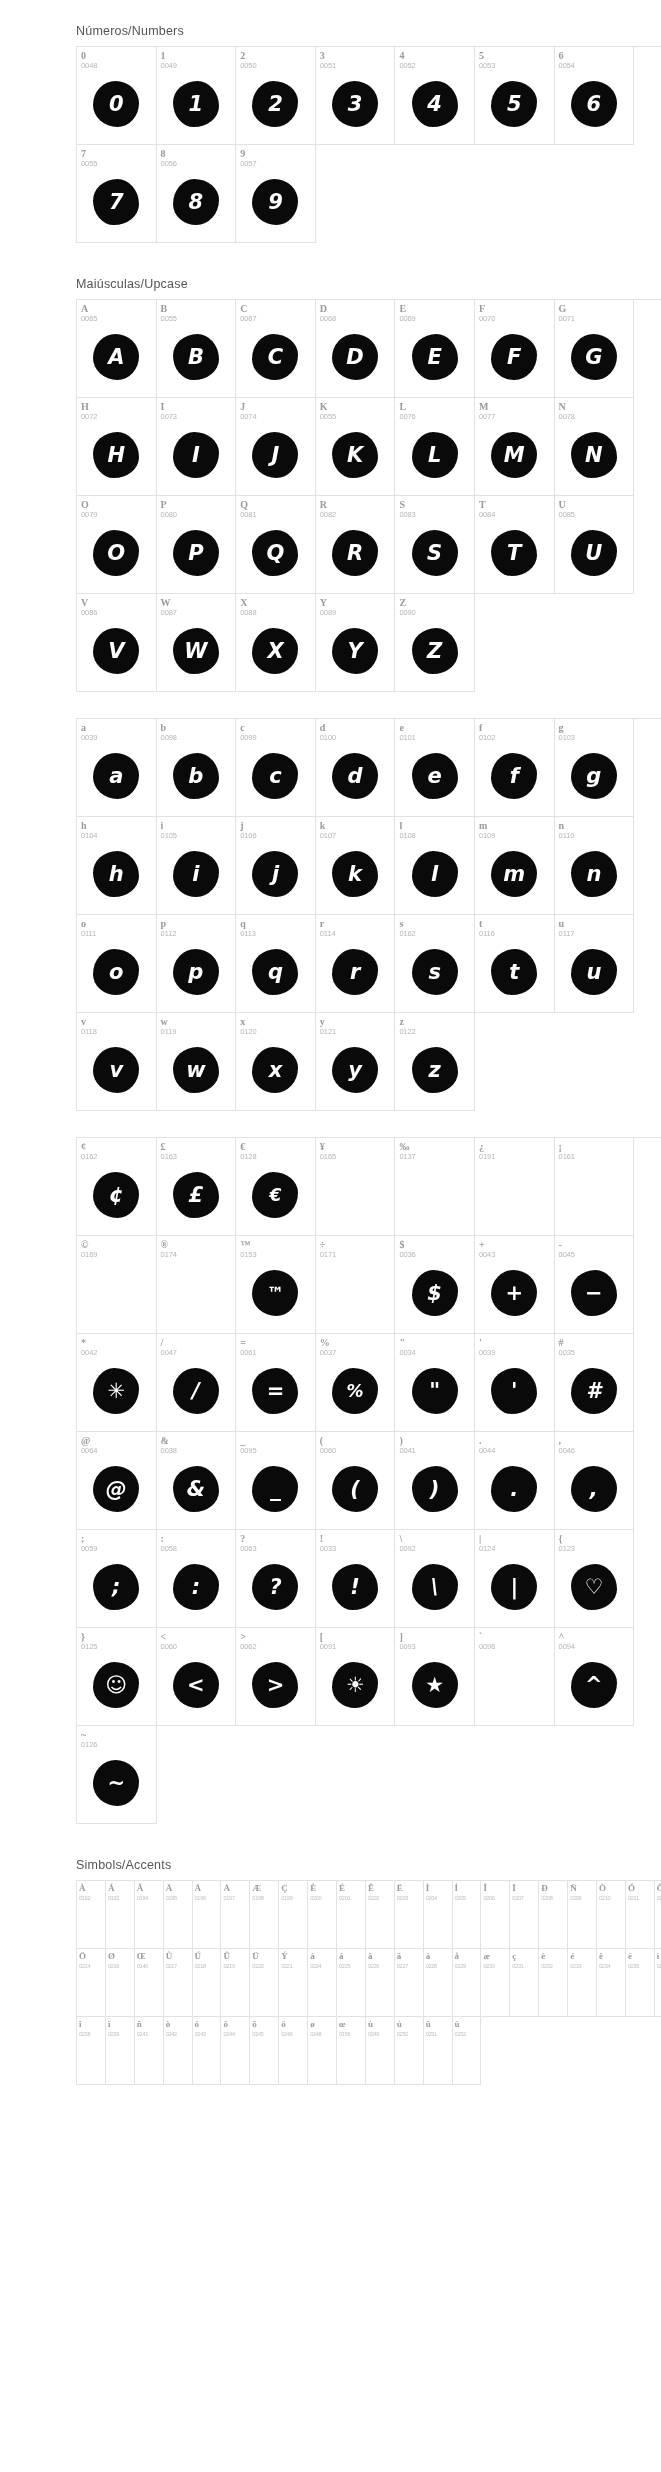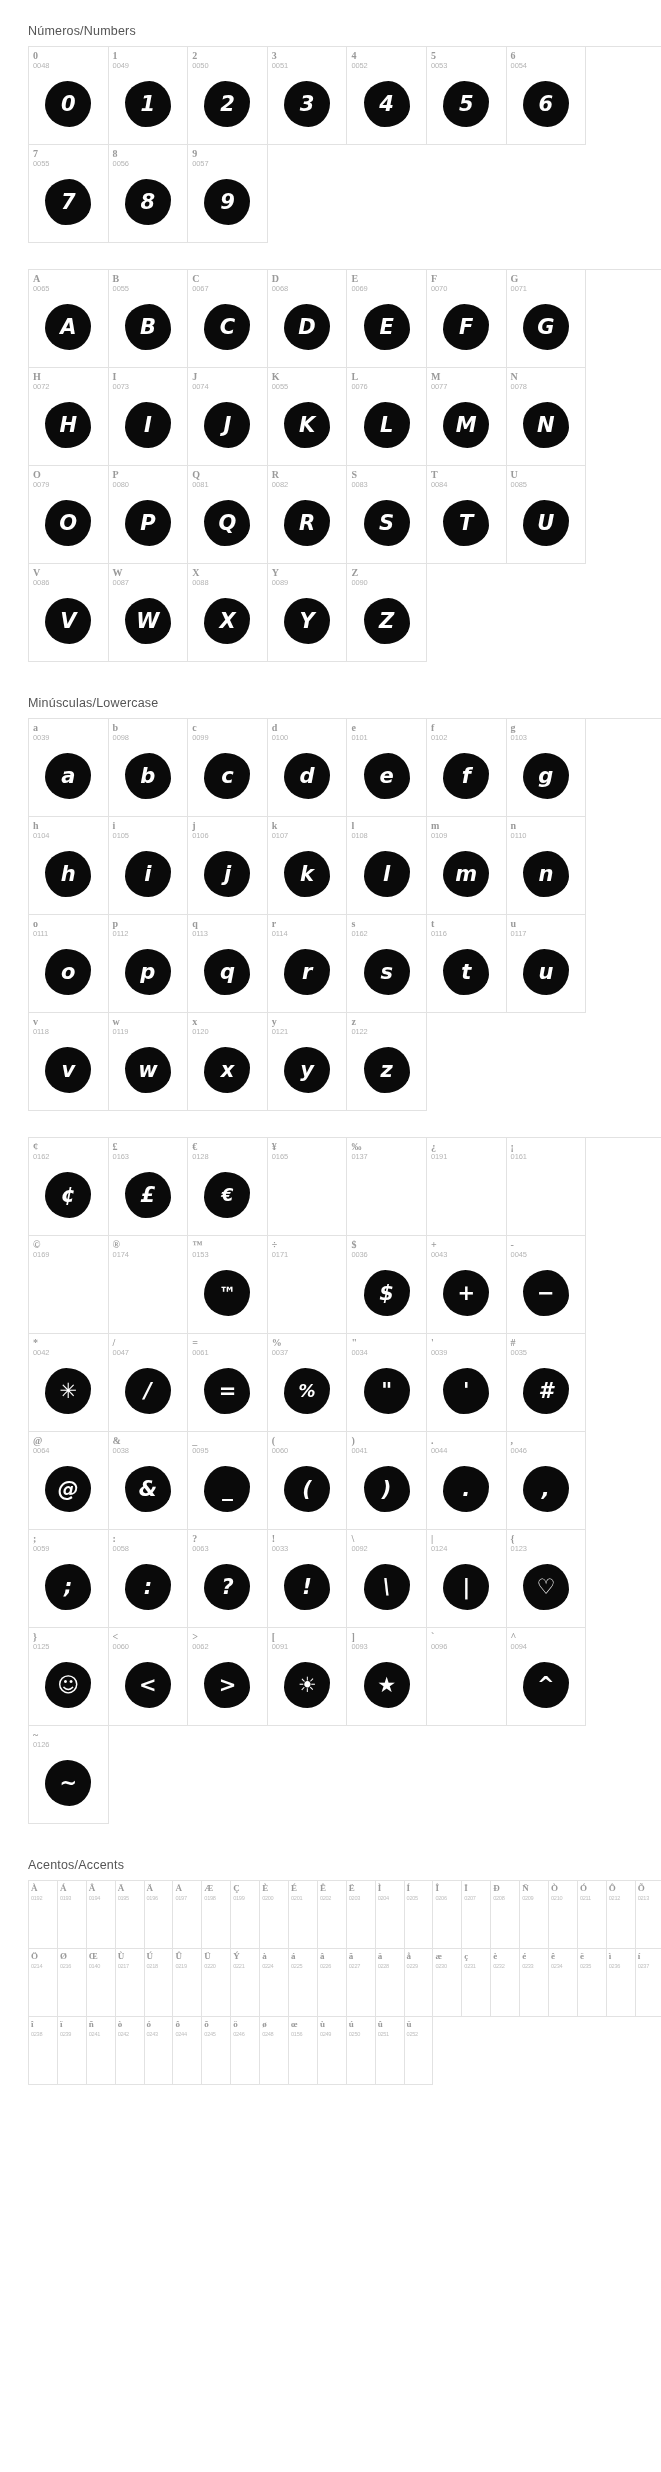--- a/index.html
+++ b/index.html
@@ -9,20 +9,21 @@
   }
   body {
     width: 661px;
     font-family: "Liberation Sans", sans-serif;
     color: #333333;
   }
   .page {
     width: 574px;
     padding: 16px;
     box-sizing: border-box;
+    margin-left: 48px;
   }
   .section {
     margin: 0 0 26px 0;
   }
   .section-title {
     font-size: 12.5px;
     color: #555555;
     padding: 8px 0 8px 12px;
     letter-spacing: 0.2px;
   }
@@ -182,20 +183,21 @@
         <div class="cell">
           <div class="ch">9</div>
           <div class="code">0057</div>
           <div class="glyph">
             <div class="blob ">9</div>
           </div>
         </div>
       </div>
     </div>
     <div class="section">
+      <div class="section-title">Maiúsculas/Upcase</div>
       <div class="grid">
         <div class="cell">
           <div class="ch">A</div>
           <div class="code">0065</div>
           <div class="glyph">
             <div class="blob ">A</div>
           </div>
         </div>
         <div class="cell">
           <div class="ch">B</div>
@@ -363,214 +365,213 @@
           <div class="code">0089</div>
           <div class="glyph">
             <div class="blob ">Y</div>
           </div>
         </div>
         <div class="cell">
           <div class="ch">Z</div>
           <div class="code">0090</div>
           <div class="glyph">
             <div class="blob alt1">Z</div>
-          </div>
-        </div>
-      </div>
-    </div>
-    <div class="section">
-      <div class="section-title">Minúsculas/Lowercase</div>
-      <div class="grid">
-        <div class="cell">
-          <div class="ch">a</div>
-          <div class="code">0039</div>
-          <div class="glyph">
-            <div class="blob ">a</div>
-          </div>
-        </div>
-        <div class="cell">
-          <div class="ch">b</div>
-          <div class="code">0098</div>
-          <div class="glyph">
-            <div class="blob alt1">b</div>
-          </div>
-        </div>
-        <div class="cell">
-          <div class="ch">c</div>
-          <div class="code">0099</div>
-          <div class="glyph">
-            <div class="blob alt2">c</div>
-          </div>
-        </div>
-        <div class="cell">
-          <div class="ch">d</div>
-          <div class="code">0100</div>
-          <div class="glyph">
-            <div class="blob ">d</div>
-          </div>
-        </div>
-        <div class="cell">
-          <div class="ch">e</div>
-          <div class="code">0101</div>
-          <div class="glyph">
-            <div class="blob alt1">e</div>
-          </div>
-        </div>
-        <div class="cell">
-          <div class="ch">f</div>
-          <div class="code">0102</div>
-          <div class="glyph">
-            <div class="blob alt2">f</div>
-          </div>
-        </div>
-        <div class="cell">
-          <div class="ch">g</div>
-          <div class="code">0103</div>
-          <div class="glyph">
-            <div class="blob ">g</div>
-          </div>
-        </div>
-        <div class="cell">
-          <div class="ch">h</div>
-          <div class="code">0104</div>
-          <div class="glyph">
-            <div class="blob alt1">h</div>
-          </div>
-        </div>
-        <div class="cell">
-          <div class="ch">i</div>
-          <div class="code">0105</div>
-          <div class="glyph">
-            <div class="blob alt2">i</div>
-          </div>
-        </div>
-        <div class="cell">
-          <div class="ch">j</div>
-          <div class="code">0106</div>
-          <div class="glyph">
-            <div class="blob ">j</div>
-          </div>
-        </div>
-        <div class="cell">
-          <div class="ch">k</div>
-          <div class="code">0107</div>
-          <div class="glyph">
-            <div class="blob alt1">k</div>
-          </div>
-        </div>
-        <div class="cell">
-          <div class="ch">l</div>
-          <div class="code">0108</div>
-          <div class="glyph">
-            <div class="blob alt2">l</div>
-          </div>
-        </div>
-        <div class="cell">
-          <div class="ch">m</div>
-          <div class="code">0109</div>
-          <div class="glyph">
-            <div class="blob ">m</div>
-          </div>
-        </div>
-        <div class="cell">
-          <div class="ch">n</div>
-          <div class="code">0110</div>
-          <div class="glyph">
-            <div class="blob alt1">n</div>
-          </div>
-        </div>
-        <div class="cell">
-          <div class="ch">o</div>
-          <div class="code">0111</div>
-          <div class="glyph">
-            <div class="blob alt2">o</div>
-          </div>
-        </div>
-        <div class="cell">
-          <div class="ch">p</div>
-          <div class="code">0112</div>
-          <div class="glyph">
-            <div class="blob ">p</div>
-          </div>
-        </div>
-        <div class="cell">
-          <div class="ch">q</div>
-          <div class="code">0113</div>
-          <div class="glyph">
-            <div class="blob alt1">q</div>
-          </div>
-        </div>
-        <div class="cell">
-          <div class="ch">r</div>
-          <div class="code">0114</div>
-          <div class="glyph">
-            <div class="blob alt2">r</div>
-          </div>
-        </div>
-        <div class="cell">
-          <div class="ch">s</div>
-          <div class="code">0162</div>
-          <div class="glyph">
-            <div class="blob ">s</div>
-          </div>
-        </div>
-        <div class="cell">
-          <div class="ch">t</div>
-          <div class="code">0116</div>
-          <div class="glyph">
-            <div class="blob alt1">t</div>
-          </div>
-        </div>
-        <div class="cell">
-          <div class="ch">u</div>
-          <div class="code">0117</div>
-          <div class="glyph">
-            <div class="blob alt2">u</div>
-          </div>
-        </div>
-        <div class="cell">
-          <div class="ch">v</div>
-          <div class="code">0118</div>
-          <div class="glyph">
-            <div class="blob ">v</div>
-          </div>
-        </div>
-        <div class="cell">
-          <div class="ch">w</div>
-          <div class="code">0119</div>
-          <div class="glyph">
-            <div class="blob alt1">w</div>
-          </div>
-        </div>
-        <div class="cell">
-          <div class="ch">x</div>
-          <div class="code">0120</div>
-          <div class="glyph">
-            <div class="blob alt2">x</div>
-          </div>
-        </div>
-        <div class="cell">
-          <div class="ch">y</div>
-          <div class="code">0121</div>
-          <div class="glyph">
-            <div class="blob ">y</div>
-          </div>
-        </div>
-        <div class="cell">
-          <div class="ch">z</div>
-          <div class="code">0122</div>
-          <div class="glyph">
-            <div class="blob alt1">z</div>
           </div>
         </div>
       </div>
     </div>
     <div class="section">
       <div class="grid">
         <div class="cell">
+          <div class="ch">a</div>
+          <div class="code">0039</div>
+          <div class="glyph">
+            <div class="blob ">a</div>
+          </div>
+        </div>
+        <div class="cell">
+          <div class="ch">b</div>
+          <div class="code">0098</div>
+          <div class="glyph">
+            <div class="blob alt1">b</div>
+          </div>
+        </div>
+        <div class="cell">
+          <div class="ch">c</div>
+          <div class="code">0099</div>
+          <div class="glyph">
+            <div class="blob alt2">c</div>
+          </div>
+        </div>
+        <div class="cell">
+          <div class="ch">d</div>
+          <div class="code">0100</div>
+          <div class="glyph">
+            <div class="blob ">d</div>
+          </div>
+        </div>
+        <div class="cell">
+          <div class="ch">e</div>
+          <div class="code">0101</div>
+          <div class="glyph">
+            <div class="blob alt1">e</div>
+          </div>
+        </div>
+        <div class="cell">
+          <div class="ch">f</div>
+          <div class="code">0102</div>
+          <div class="glyph">
+            <div class="blob alt2">f</div>
+          </div>
+        </div>
+        <div class="cell">
+          <div class="ch">g</div>
+          <div class="code">0103</div>
+          <div class="glyph">
+            <div class="blob ">g</div>
+          </div>
+        </div>
+        <div class="cell">
+          <div class="ch">h</div>
+          <div class="code">0104</div>
+          <div class="glyph">
+            <div class="blob alt1">h</div>
+          </div>
+        </div>
+        <div class="cell">
+          <div class="ch">i</div>
+          <div class="code">0105</div>
+          <div class="glyph">
+            <div class="blob alt2">i</div>
+          </div>
+        </div>
+        <div class="cell">
+          <div class="ch">j</div>
+          <div class="code">0106</div>
+          <div class="glyph">
+            <div class="blob ">j</div>
+          </div>
+        </div>
+        <div class="cell">
+          <div class="ch">k</div>
+          <div class="code">0107</div>
+          <div class="glyph">
+            <div class="blob alt1">k</div>
+          </div>
+        </div>
+        <div class="cell">
+          <div class="ch">l</div>
+          <div class="code">0108</div>
+          <div class="glyph">
+            <div class="blob alt2">l</div>
+          </div>
+        </div>
+        <div class="cell">
+          <div class="ch">m</div>
+          <div class="code">0109</div>
+          <div class="glyph">
+            <div class="blob ">m</div>
+          </div>
+        </div>
+        <div class="cell">
+          <div class="ch">n</div>
+          <div class="code">0110</div>
+          <div class="glyph">
+            <div class="blob alt1">n</div>
+          </div>
+        </div>
+        <div class="cell">
+          <div class="ch">o</div>
+          <div class="code">0111</div>
+          <div class="glyph">
+            <div class="blob alt2">o</div>
+          </div>
+        </div>
+        <div class="cell">
+          <div class="ch">p</div>
+          <div class="code">0112</div>
+          <div class="glyph">
+            <div class="blob ">p</div>
+          </div>
+        </div>
+        <div class="cell">
+          <div class="ch">q</div>
+          <div class="code">0113</div>
+          <div class="glyph">
+            <div class="blob alt1">q</div>
+          </div>
+        </div>
+        <div class="cell">
+          <div class="ch">r</div>
+          <div class="code">0114</div>
+          <div class="glyph">
+            <div class="blob alt2">r</div>
+          </div>
+        </div>
+        <div class="cell">
+          <div class="ch">s</div>
+          <div class="code">0162</div>
+          <div class="glyph">
+            <div class="blob ">s</div>
+          </div>
+        </div>
+        <div class="cell">
+          <div class="ch">t</div>
+          <div class="code">0116</div>
+          <div class="glyph">
+            <div class="blob alt1">t</div>
+          </div>
+        </div>
+        <div class="cell">
+          <div class="ch">u</div>
+          <div class="code">0117</div>
+          <div class="glyph">
+            <div class="blob alt2">u</div>
+          </div>
+        </div>
+        <div class="cell">
+          <div class="ch">v</div>
+          <div class="code">0118</div>
+          <div class="glyph">
+            <div class="blob ">v</div>
+          </div>
+        </div>
+        <div class="cell">
+          <div class="ch">w</div>
+          <div class="code">0119</div>
+          <div class="glyph">
+            <div class="blob alt1">w</div>
+          </div>
+        </div>
+        <div class="cell">
+          <div class="ch">x</div>
+          <div class="code">0120</div>
+          <div class="glyph">
+            <div class="blob alt2">x</div>
+          </div>
+        </div>
+        <div class="cell">
+          <div class="ch">y</div>
+          <div class="code">0121</div>
+          <div class="glyph">
+            <div class="blob ">y</div>
+          </div>
+        </div>
+        <div class="cell">
+          <div class="ch">z</div>
+          <div class="code">0122</div>
+          <div class="glyph">
+            <div class="blob alt1">z</div>
+          </div>
+        </div>
+      </div>
+    </div>
+    <div class="section">
+      <div class="grid">
+        <div class="cell">
           <div class="ch">¢</div>
           <div class="code">0162</div>
           <div class="glyph">
             <div class="blob ">¢</div>
           </div>
         </div>
         <div class="cell">
           <div class="ch">£</div>
           <div class="code">0163</div>
           <div class="glyph">
@@ -844,21 +845,21 @@
         <div class="cell">
           <div class="ch">~</div>
           <div class="code">0126</div>
           <div class="glyph">
             <div class="blob ">~</div>
           </div>
         </div>
       </div>
     </div>
     <div class="section">
-      <div class="section-title">Acentos/Accents</div>
+      <div class="section-title">Simbols/Accents</div>
       <div class="grid accents">
         <div class="cell acc">
           <div class="ch">À</div>
           <div class="code">0192</div>
         </div>
         <div class="cell acc">
           <div class="ch">Á</div>
           <div class="code">0193</div>
         </div>
         <div class="cell acc">

